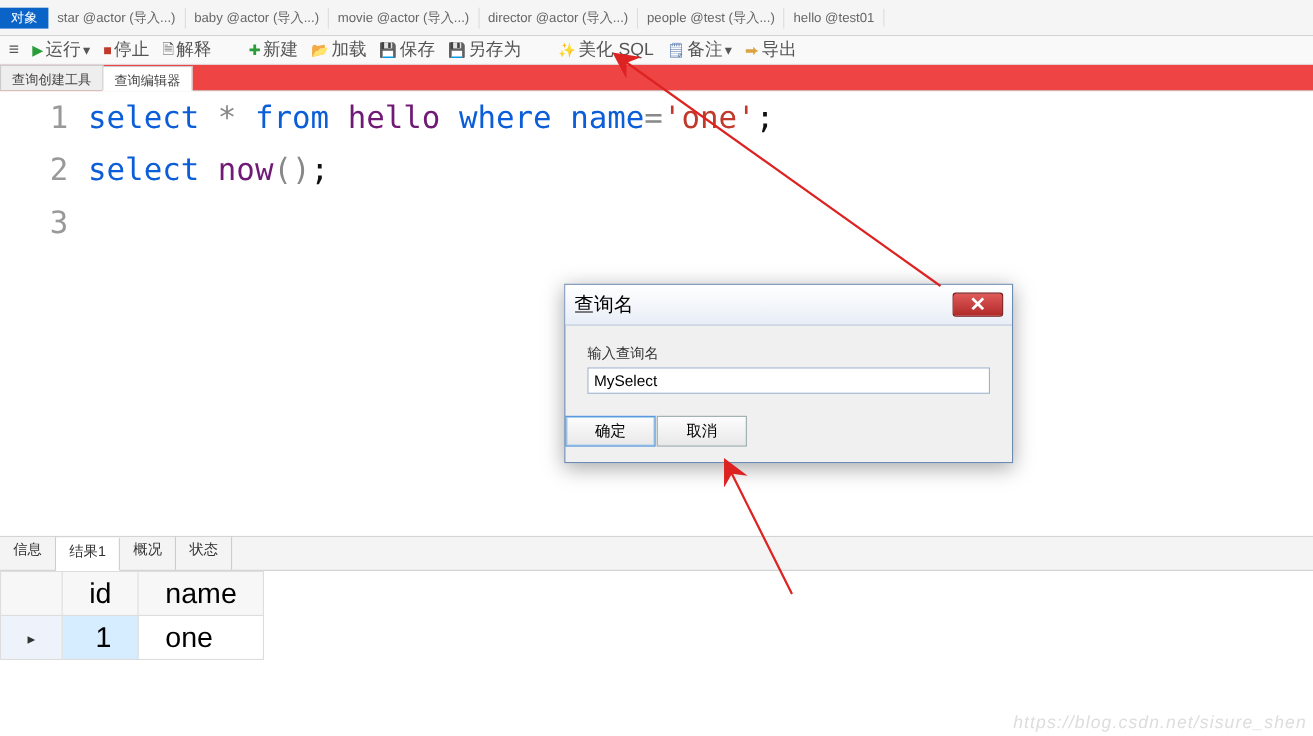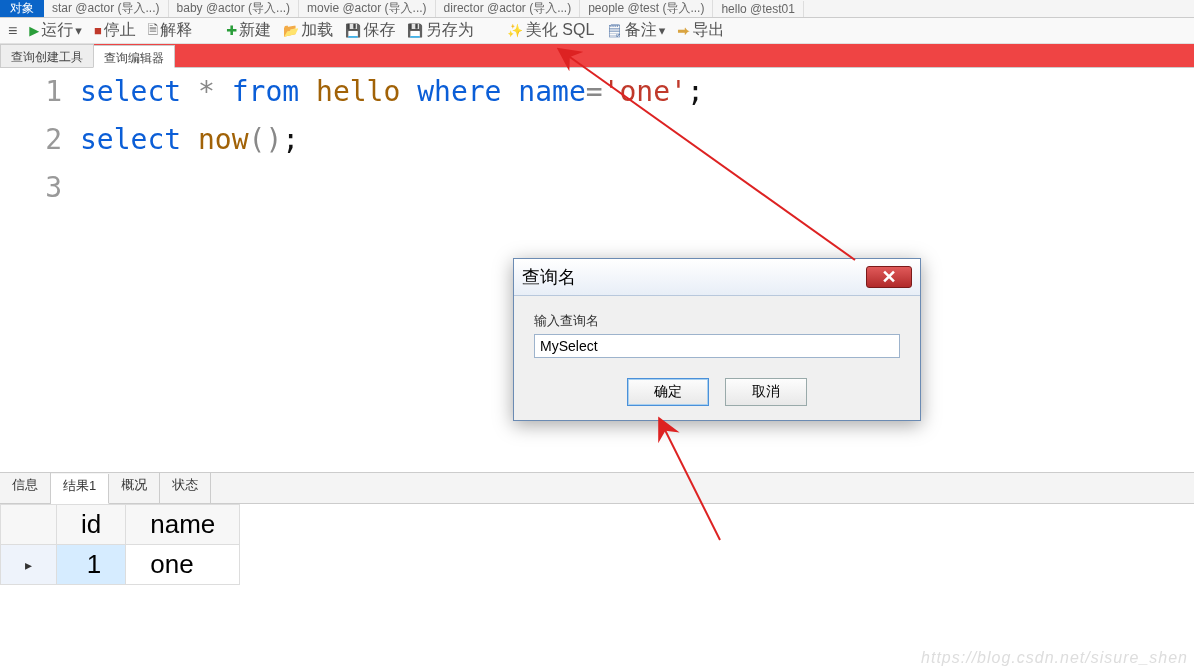--- a/index.html
+++ b/index.html
@@ -9,21 +9,21 @@
     background: #fff;
     width: 1194px;
     height: 669px;
     overflow: hidden;
     position: relative;
   }
   .top-tabs {
     display: flex;
     background: #f5f5f5;
     border-bottom: 1px solid #ccc;
-    height: 18px;
+    height: 33px;
     overflow: hidden;
     white-space: nowrap;
     font-size: 12px;
     color: #444;
     align-items: center;
   }
   .top-tabs .tab-sel {
     background: #0a64c8;
     color: #fff;
     padding: 1px 10px;
@@ -106,21 +106,21 @@
     line-height: 48px;
   }
   .lineno {
     width: 80px;
     text-align: right;
     padding-right: 18px;
     color: #999;
   }
   .code { white-space: pre; }
   .kw { color: #0b5ed7; }
-  .id { color: #a16207; }
+  .id { color: #701a75; }
   .op { color: #888; }
   .str { color: #c0392b; }
   .star { color: #888; }
   .semi { color: #111; }
 
   .result-tabs {
     display: flex;
     background: #f4f4f4;
     border-top: 1px solid #ccc;
     border-bottom: 1px solid #ccc;
@@ -207,22 +207,21 @@
   }
   .dlg-input {
     width: 100%;
     border: 1px solid #9db3cc;
     padding: 3px 5px;
     font-size: 14px;
     font-family: inherit;
   }
   .dialog-actions {
     display: flex;
-    justify-content: center;
-    gap: 16px;
+    gap: 1px;
     padding: 10px 0 14px;
   }
   .dlg-btn {
     min-width: 82px;
     padding: 4px 14px;
     border: 1px solid #9aa;
     background: linear-gradient(#fdfdfd, #e8e8e8);
     cursor: pointer;
     font-size: 14px;
   }

